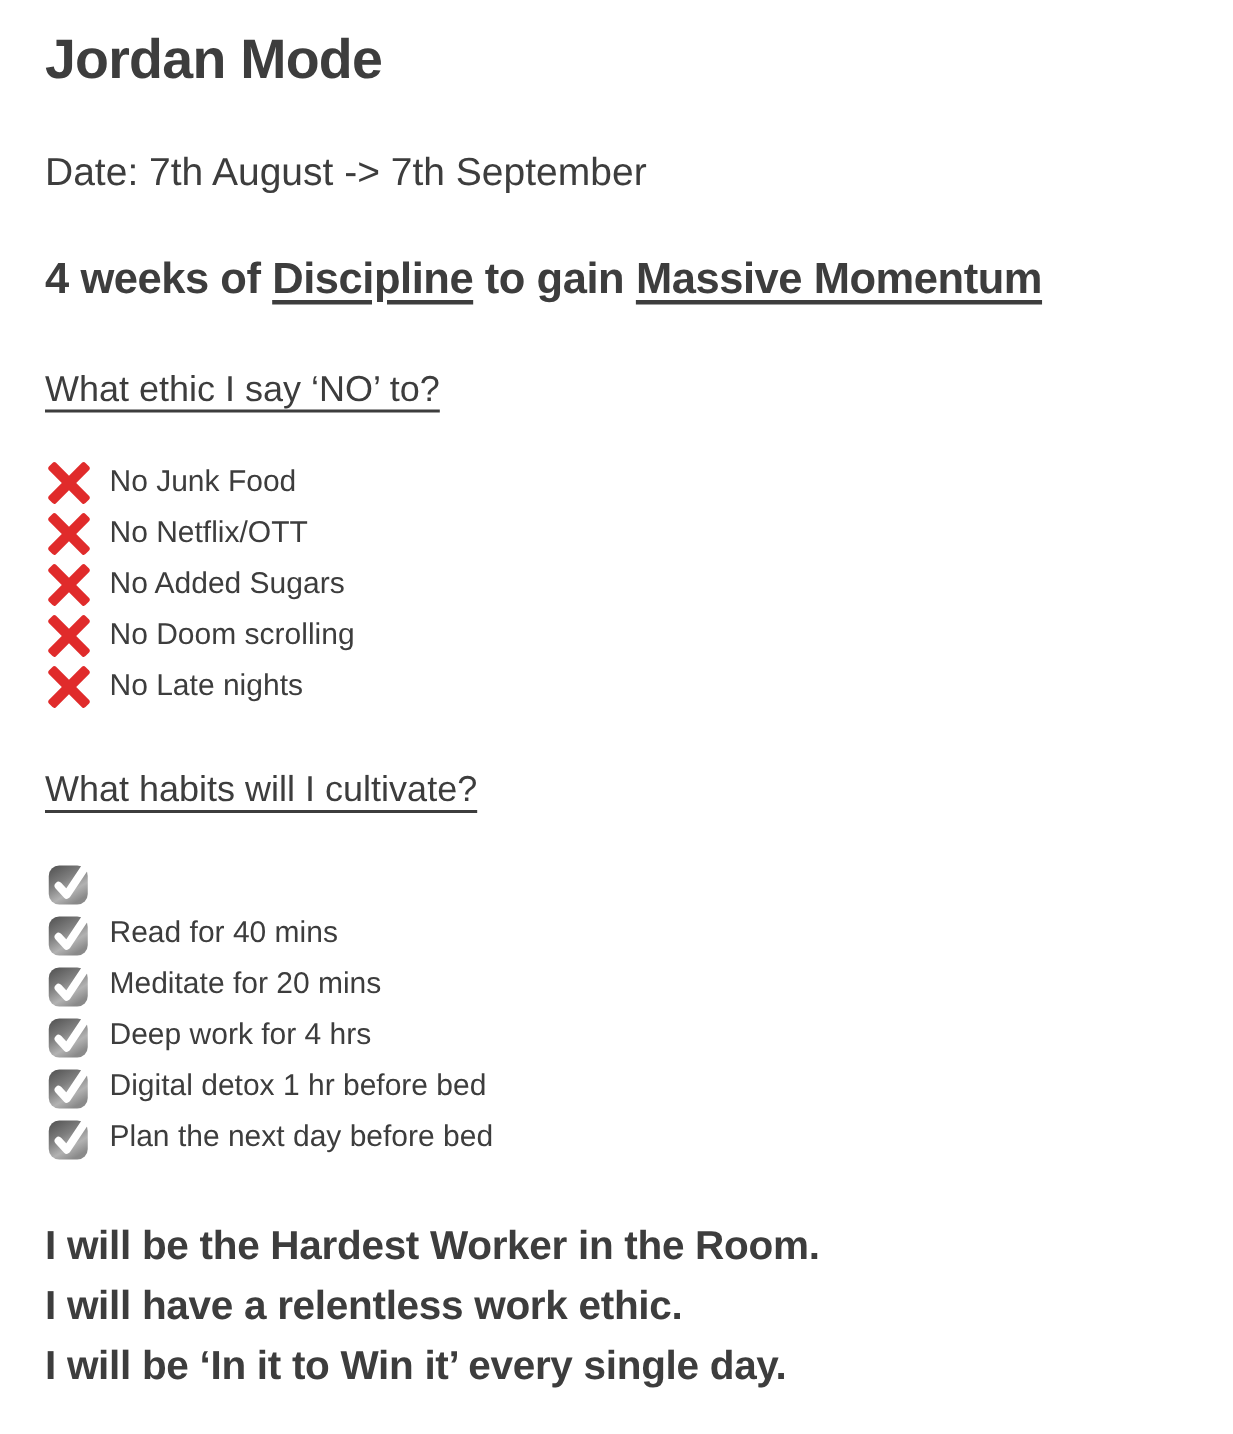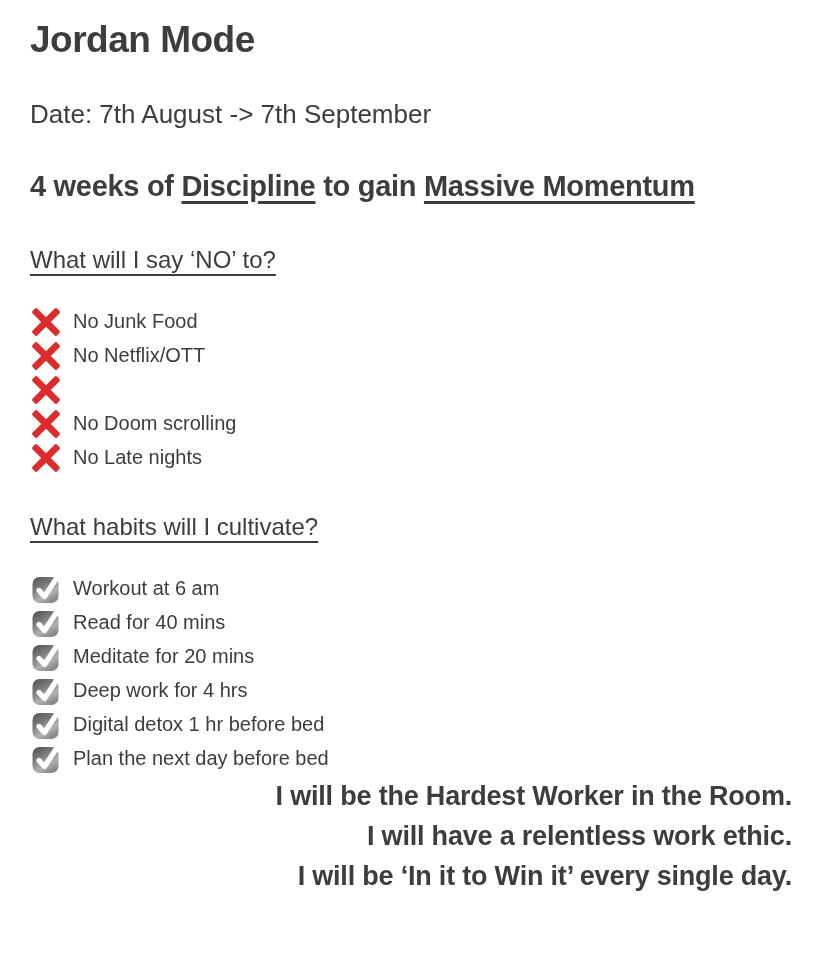--- a/index.html
+++ b/index.html
@@ -71,39 +71,39 @@
     margin-right: 11px;
     display: inline-flex;
     align-items: center;
     justify-content: center;
   }
   .icon-wrap svg { width: 100%; height: 100%; display: block; }
 
   .cross-icon { color: var(--color-cross); }
 
   .affirmations {
+    margin-top: 34px;
     font-size: 27px;
     font-weight: 700;
     letter-spacing: -0.2px;
-    text-align: right;
   }
   .affirmations .affirmation-line { line-height: 40px; }
 </style>
 </head>
 <body>
 
 <div class="page">
 
   <h1 class="page-title">Jordan Mode</h1>
 
   <p class="date-line">Date: 7th August -&gt; 7th September</p>
 
   <h2 class="headline"><span>4 weeks of </span><span class="u">Discipline</span><span> to gain </span><span class="u">Massive Momentum</span></h2>
 
-  <h3 class="section-heading no-sec">What will I say ‘NO’ to?</h3>
+  <h3 class="section-heading no-sec">What ethic I say ‘NO’ to?</h3>
 
   <ul class="item-list">
 
       <li>
         <span class="icon-wrap cross-icon">
           <svg viewBox="0 0 32 32" aria-hidden="true">
             <path fill="currentColor" d="M7.2 2.4 L16 11.2 L24.8 2.4 Q26 1.6 27 2.6 L29.4 5 Q30.4 6 29.6 7.2 L20.8 16 L29.6 24.8 Q30.4 26 29.4 27 L27 29.4 Q26 30.4 24.8 29.6 L16 20.8 L7.2 29.6 Q6 30.4 5 29.4 L2.6 27 Q1.6 26 2.4 24.8 L11.2 16 L2.4 7.2 Q1.6 6 2.6 5 L5 2.6 Q6 1.6 7.2 2.4 Z"></path>
           </svg>
         </span>
         <span>No Junk Food</span>
@@ -117,20 +117,21 @@
         </span>
         <span>No Netflix/OTT</span>
       </li>
 
       <li>
         <span class="icon-wrap cross-icon">
           <svg viewBox="0 0 32 32" aria-hidden="true">
             <path fill="currentColor" d="M7.2 2.4 L16 11.2 L24.8 2.4 Q26 1.6 27 2.6 L29.4 5 Q30.4 6 29.6 7.2 L20.8 16 L29.6 24.8 Q30.4 26 29.4 27 L27 29.4 Q26 30.4 24.8 29.6 L16 20.8 L7.2 29.6 Q6 30.4 5 29.4 L2.6 27 Q1.6 26 2.4 24.8 L11.2 16 L2.4 7.2 Q1.6 6 2.6 5 L5 2.6 Q6 1.6 7.2 2.4 Z"></path>
           </svg>
         </span>
+        <span>No Added Sugars</span>
       </li>
 
       <li>
         <span class="icon-wrap cross-icon">
           <svg viewBox="0 0 32 32" aria-hidden="true">
             <path fill="currentColor" d="M7.2 2.4 L16 11.2 L24.8 2.4 Q26 1.6 27 2.6 L29.4 5 Q30.4 6 29.6 7.2 L20.8 16 L29.6 24.8 Q30.4 26 29.4 27 L27 29.4 Q26 30.4 24.8 29.6 L16 20.8 L7.2 29.6 Q6 30.4 5 29.4 L2.6 27 Q1.6 26 2.4 24.8 L11.2 16 L2.4 7.2 Q1.6 6 2.6 5 L5 2.6 Q6 1.6 7.2 2.4 Z"></path>
           </svg>
         </span>
         <span>No Doom scrolling</span>
       </li>
@@ -157,21 +158,20 @@
                 <stop offset="0" stop-color="#4f4f4f"></stop>
                 <stop offset="0.45" stop-color="#7f7f7f"></stop>
                 <stop offset="0.75" stop-color="#b2b2b2"></stop>
                 <stop offset="1" stop-color="#8a8a8a"></stop>
               </linearGradient>
             </defs>
             <rect x="2.5" y="4" width="26" height="26" rx="7" fill="url(#cbgrad)"></rect>
             <path d="M9 17.5 L14.5 23.5 L26.5 5.5" fill="none" stroke="#ffffff" stroke-width="5.2" stroke-linecap="round" stroke-linejoin="round"></path>
           </svg>
         </span>
-        <span>Workout at 6 am</span>
       </li>
 
       <li>
         <span class="icon-wrap">
           <svg viewBox="0 0 32 32" aria-hidden="true">
             <defs>
               <linearGradient id="cbgrad" x1="0" y1="0" x2="0.6" y2="1">
                 <stop offset="0" stop-color="#4f4f4f"></stop>
                 <stop offset="0.45" stop-color="#7f7f7f"></stop>
                 <stop offset="0.75" stop-color="#b2b2b2"></stop>

